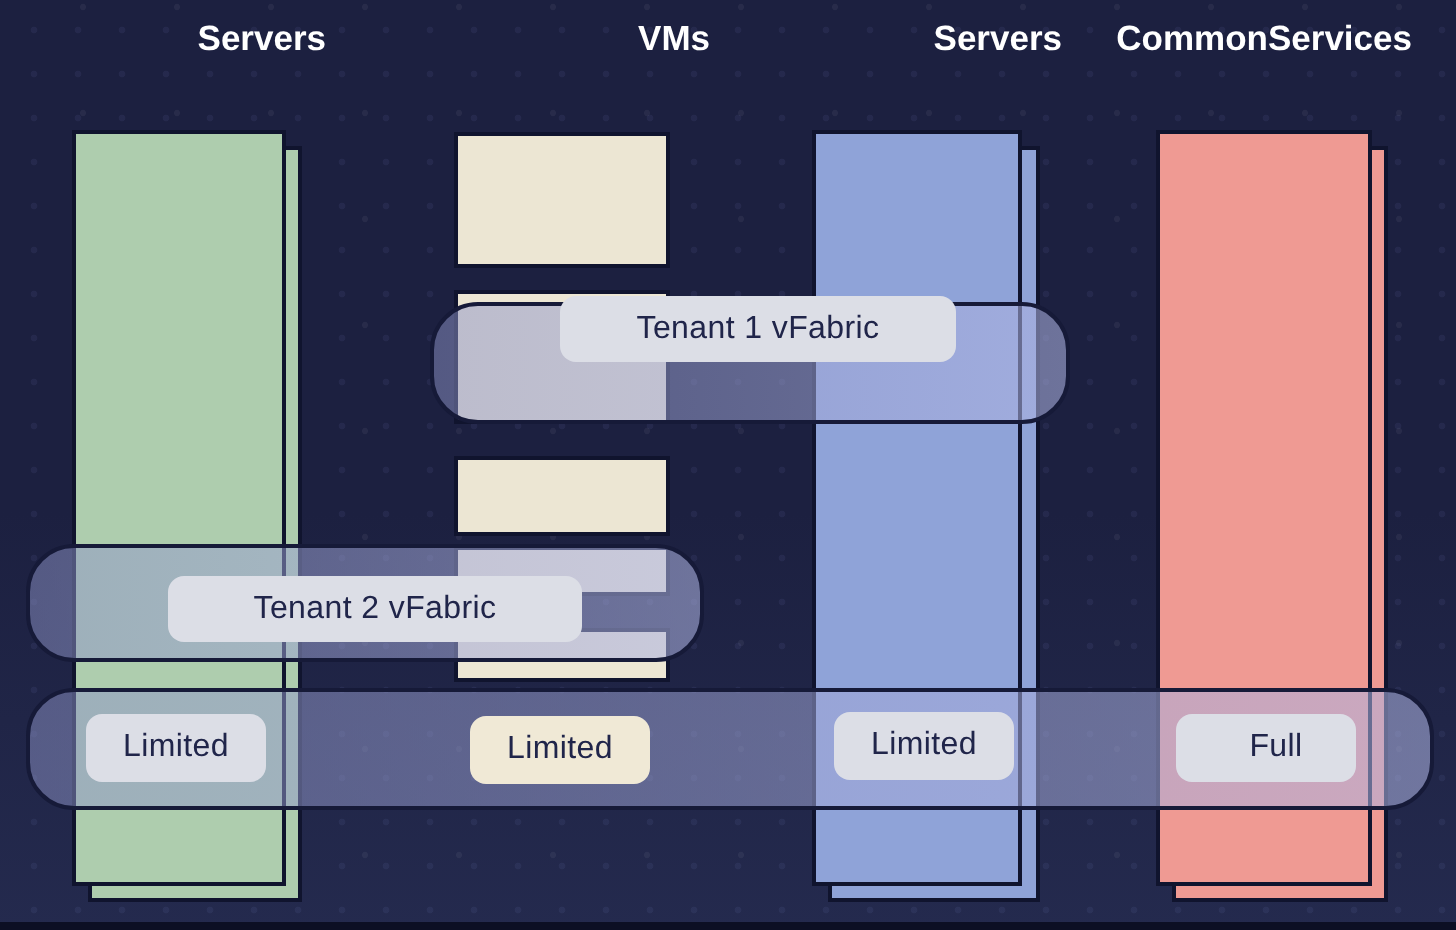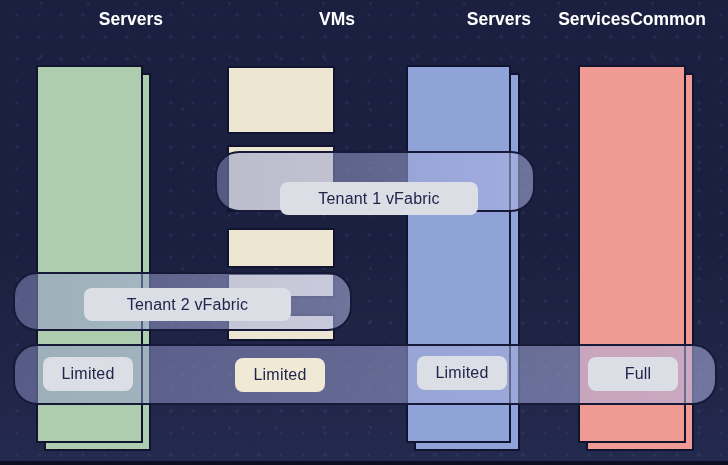--- a/index.html
+++ b/index.html
@@ -68,21 +68,21 @@
     display: flex;
     align-items: center;
     justify-content: center;
     border-radius: 8px;
     background: var(--chip_gray);
     color: var(--text_dark);
     font-size: 16px;
     font-weight: 500;
     letter-spacing: 0.2px;
   }
-  .chip-t1      { left: 280px; top: 182px; width: 198px; height: 33px; }
+  .chip-t1      { left: 280px; top: 148px; width: 198px; height: 33px; }
   .chip-t2      { left: 84px;  top: 288px; width: 207px; height: 33px; }
   .chip-lim-1   { left: 43px;  top: 357px; width: 90px;  height: 34px; }
   .chip-lim-2   { left: 235px; top: 358px; width: 90px;  height: 34px; background: var(--chip_cream); }
   .chip-lim-3   { left: 417px; top: 356px; width: 90px;  height: 34px; }
   .chip-full    { left: 588px; top: 357px; width: 90px;  height: 34px; padding-left: 10px; }
 
   
   .hdr {
     position: absolute;
     top: 6px;
@@ -113,22 +113,22 @@
     <span>Servers</span>
   </div>
   <div class="hdr hdr-2">
     <span>VMs</span>
   </div>
   <div class="hdr hdr-3">
 
     <span>Servers</span>
   </div>
   <div class="hdr hdr-4">
+    <span>Common</span>
     <span>Services</span>
-    <span>Common</span>
   </div>
 
   <div class="col-shadow green-shadow"></div>
   <div class="col-shadow blue-shadow"></div>
   <div class="col-shadow red-shadow"></div>
 
   <div class="col green-main"></div>
   <div class="col blue-main"></div>
   <div class="col red-main"></div>
 

